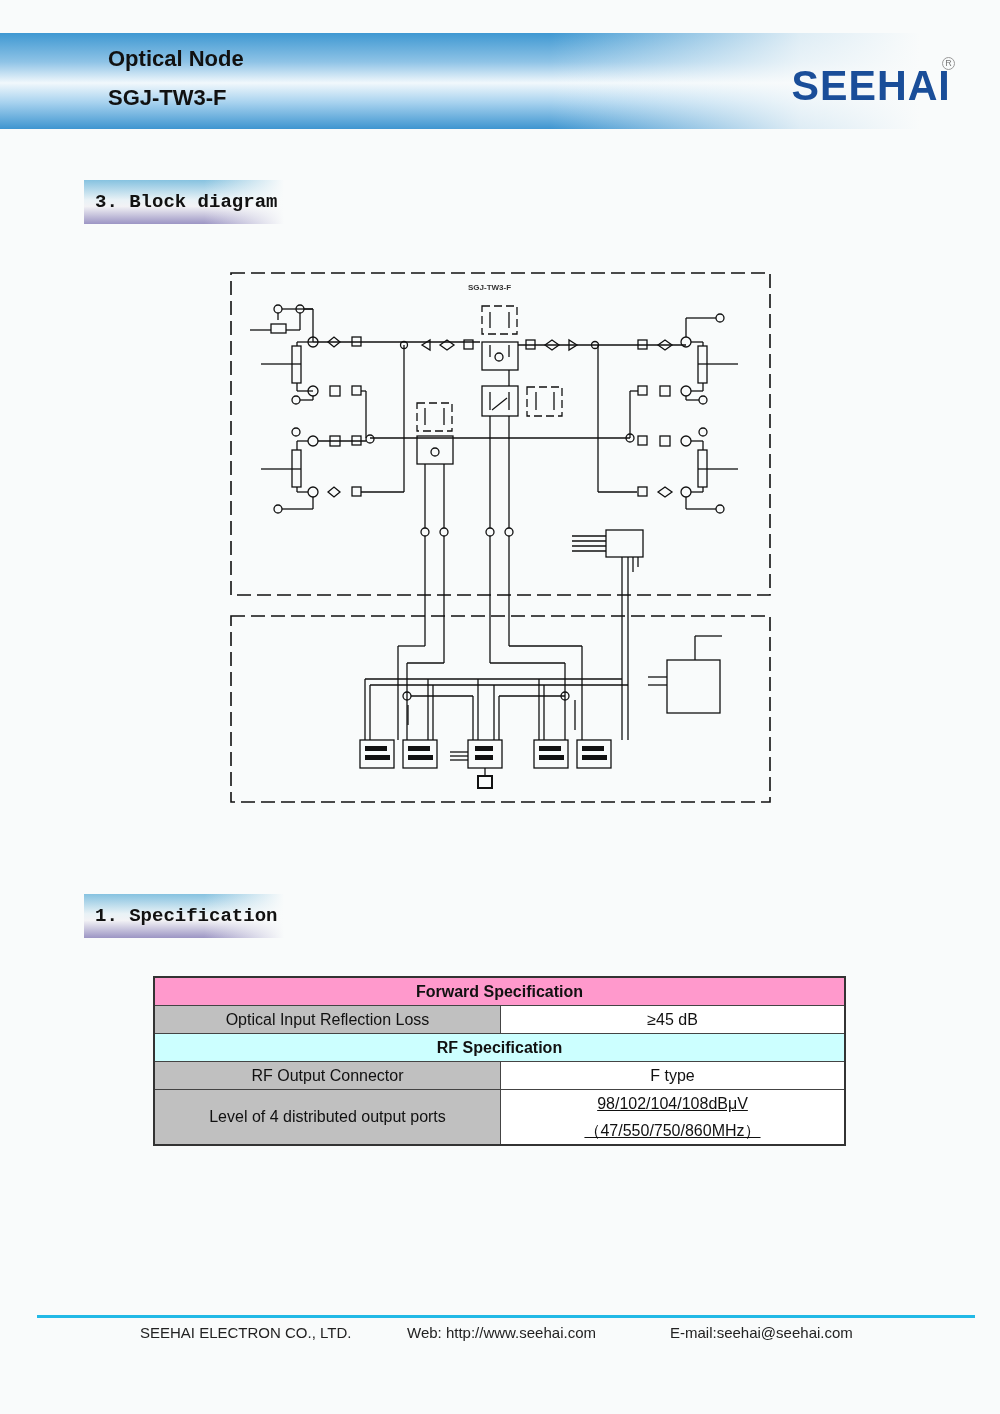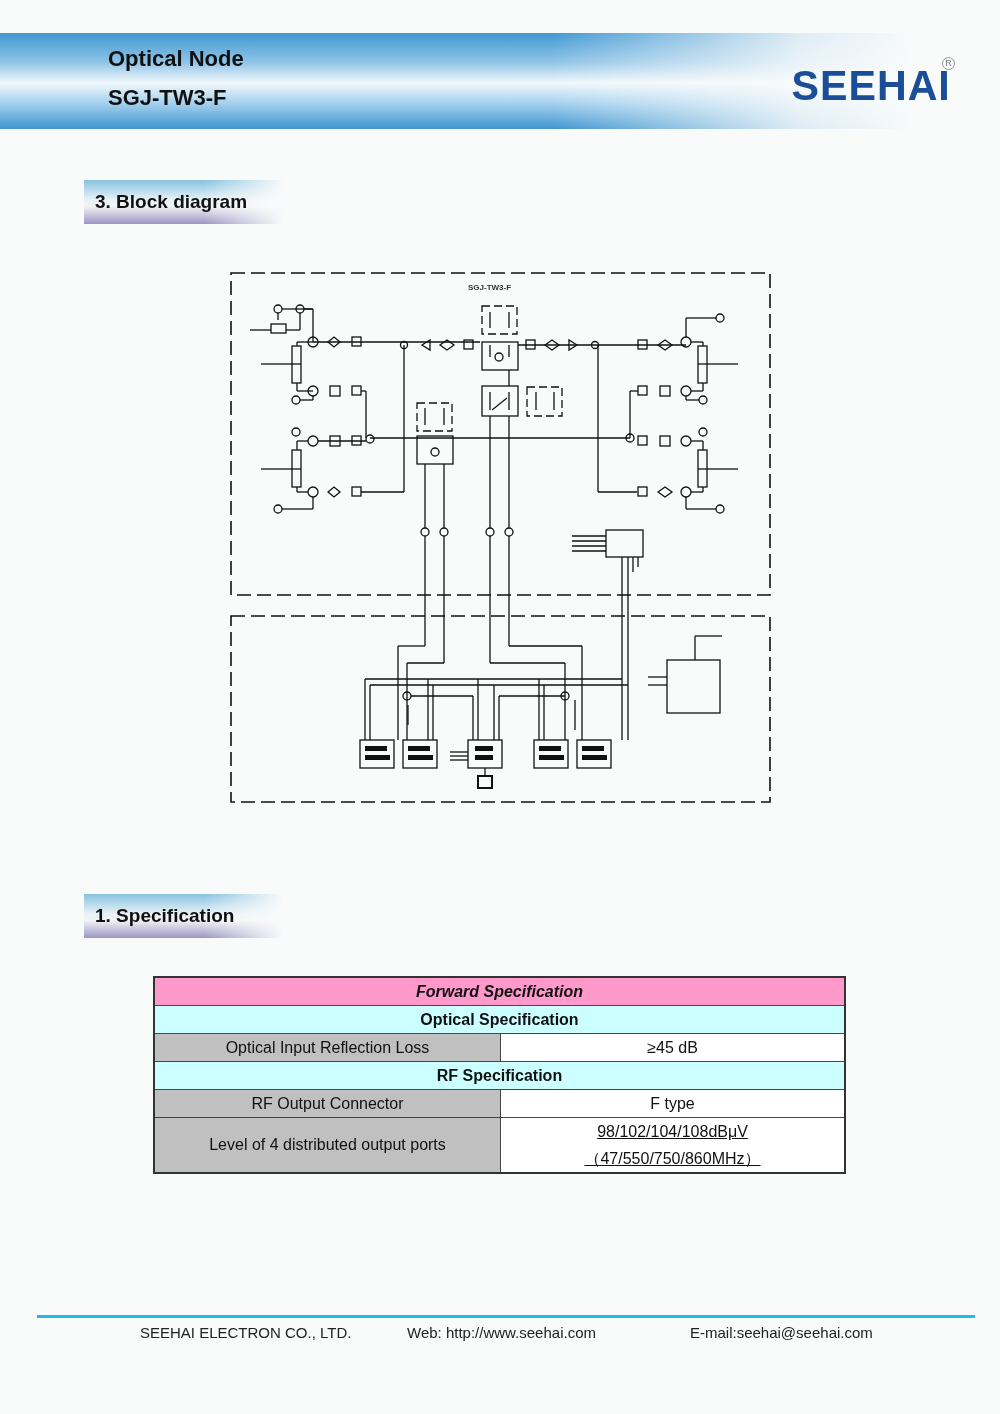--- a/index.html
+++ b/index.html
@@ -35,34 +35,34 @@
   .section-head {
     position: absolute; left: 84px; width: 200px; height: 44px;
     background: linear-gradient(180deg, #86c2e0 0%, #e9f2f6 45%, #f2f2f5 60%, #9c95c4 100%);
   }
   .section-head::after {
     content: ""; position: absolute; inset: 0;
     background: linear-gradient(90deg, rgba(249,251,251,0) 60%, rgba(249,251,251,1) 100%);
   }
   .section-head span {
     position: relative; z-index: 2; display: block; padding-left: 11px;
-    font-size: 19px; font-weight: bold; line-height: 44px; color: #111;
+    font-size: 19px; font-weight: bold; line-height: 44px; color: #111; font-family: Liberation Mono, monospace;
   }
   #sec3 { top: 180px; }
   #sec4 { top: 894px; }
 
   .diagram { position: absolute; left: 228px; top: 270px; width: 546px; height: 536px; }
 
   table.spec {
     position: absolute; left: 153px; top: 976px; width: 693px;
     border-collapse: collapse; border: 2px solid #333;
     font-size: 16px; color: #111;
   }
   table.spec td { border: 1px solid #444; text-align: center; padding: 0; height: 27px; }
-  .row-pink td { background: #ff99cc; font-weight: bold; font-style: italic; }
+  .row-pink td { background: #ff99cc; font-weight: bold; }
   .row-cyan td { background: #ccffff; font-weight: bold; }
   td.lbl { background: #c0c0c0; width: 345px; }
   td.val { background: #ffffff; }
   td.val2 { line-height: 27px; text-decoration: underline; }
 
   .footer-line {
     position: absolute; left: 37px; top: 1315px; width: 938px; height: 3px; background: #22b9e6;
   }
   .footer-text {
     position: absolute; top: 1324px; font-size: 15px; color: #222; margin-left: 8px;
@@ -311,23 +311,20 @@
 
 <div class="section-head" id="sec4">
   <span>1. Specification</span>
 </div>
 
 <table class="spec">
   <tbody>
       <tr class="row-pink">
     <td colspan="2">Forward Specification</td>
   </tr>
-  <tr class="row-cyan">
-    <td colspan="2">Optical Specification</td>
-  </tr>
   <tr>
     <td class="lbl">Optical Input Reflection Loss</td>
     <td class="val">≥45 dB</td>
   </tr>
   <tr class="row-cyan">
     <td colspan="2">RF Specification</td>
   </tr>
   <tr>
     <td class="lbl">RF Output Connector</td>
     <td class="val">F type</td>
@@ -338,13 +335,13 @@
       <div>98/102/104/108dBμV</div>
       <div>（47/550/750/860MHz）</div>
     </td>
   </tr>
 </tbody>
   </table>
 
 <div class="footer-line"></div>
 <div class="footer-text" style="left:132px;">SEEHAI ELECTRON CO., LTD.</div>
 <div class="footer-text" style="left:399px;">Web: http://www.seehai.com</div>
-<div class="footer-text" style="left:682px;">E-mail:seehai@seehai.com</div>
+<div class="footer-text" style="left:662px;">E-mail:seehai@seehai.com</div>
 
 </body></html>

